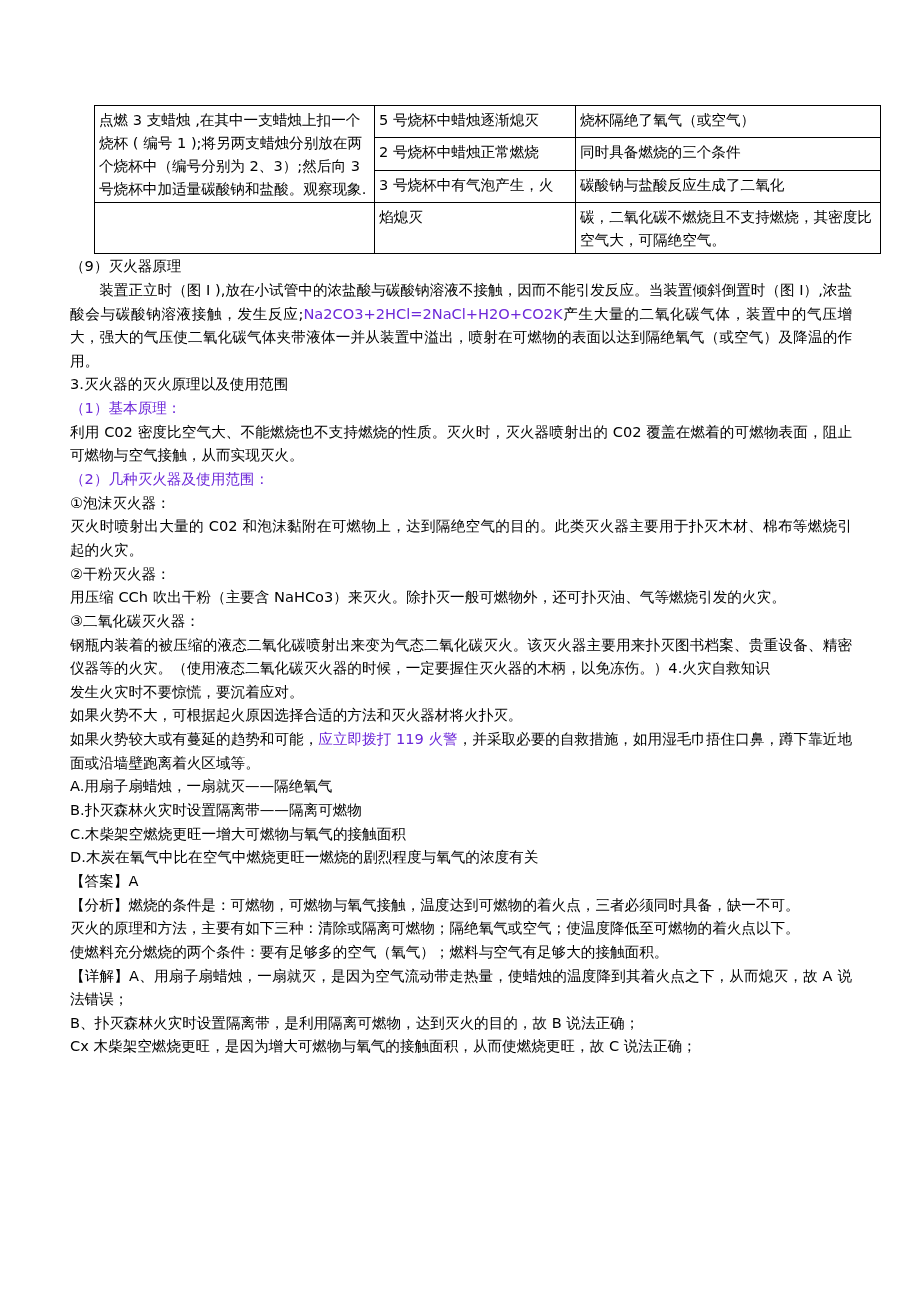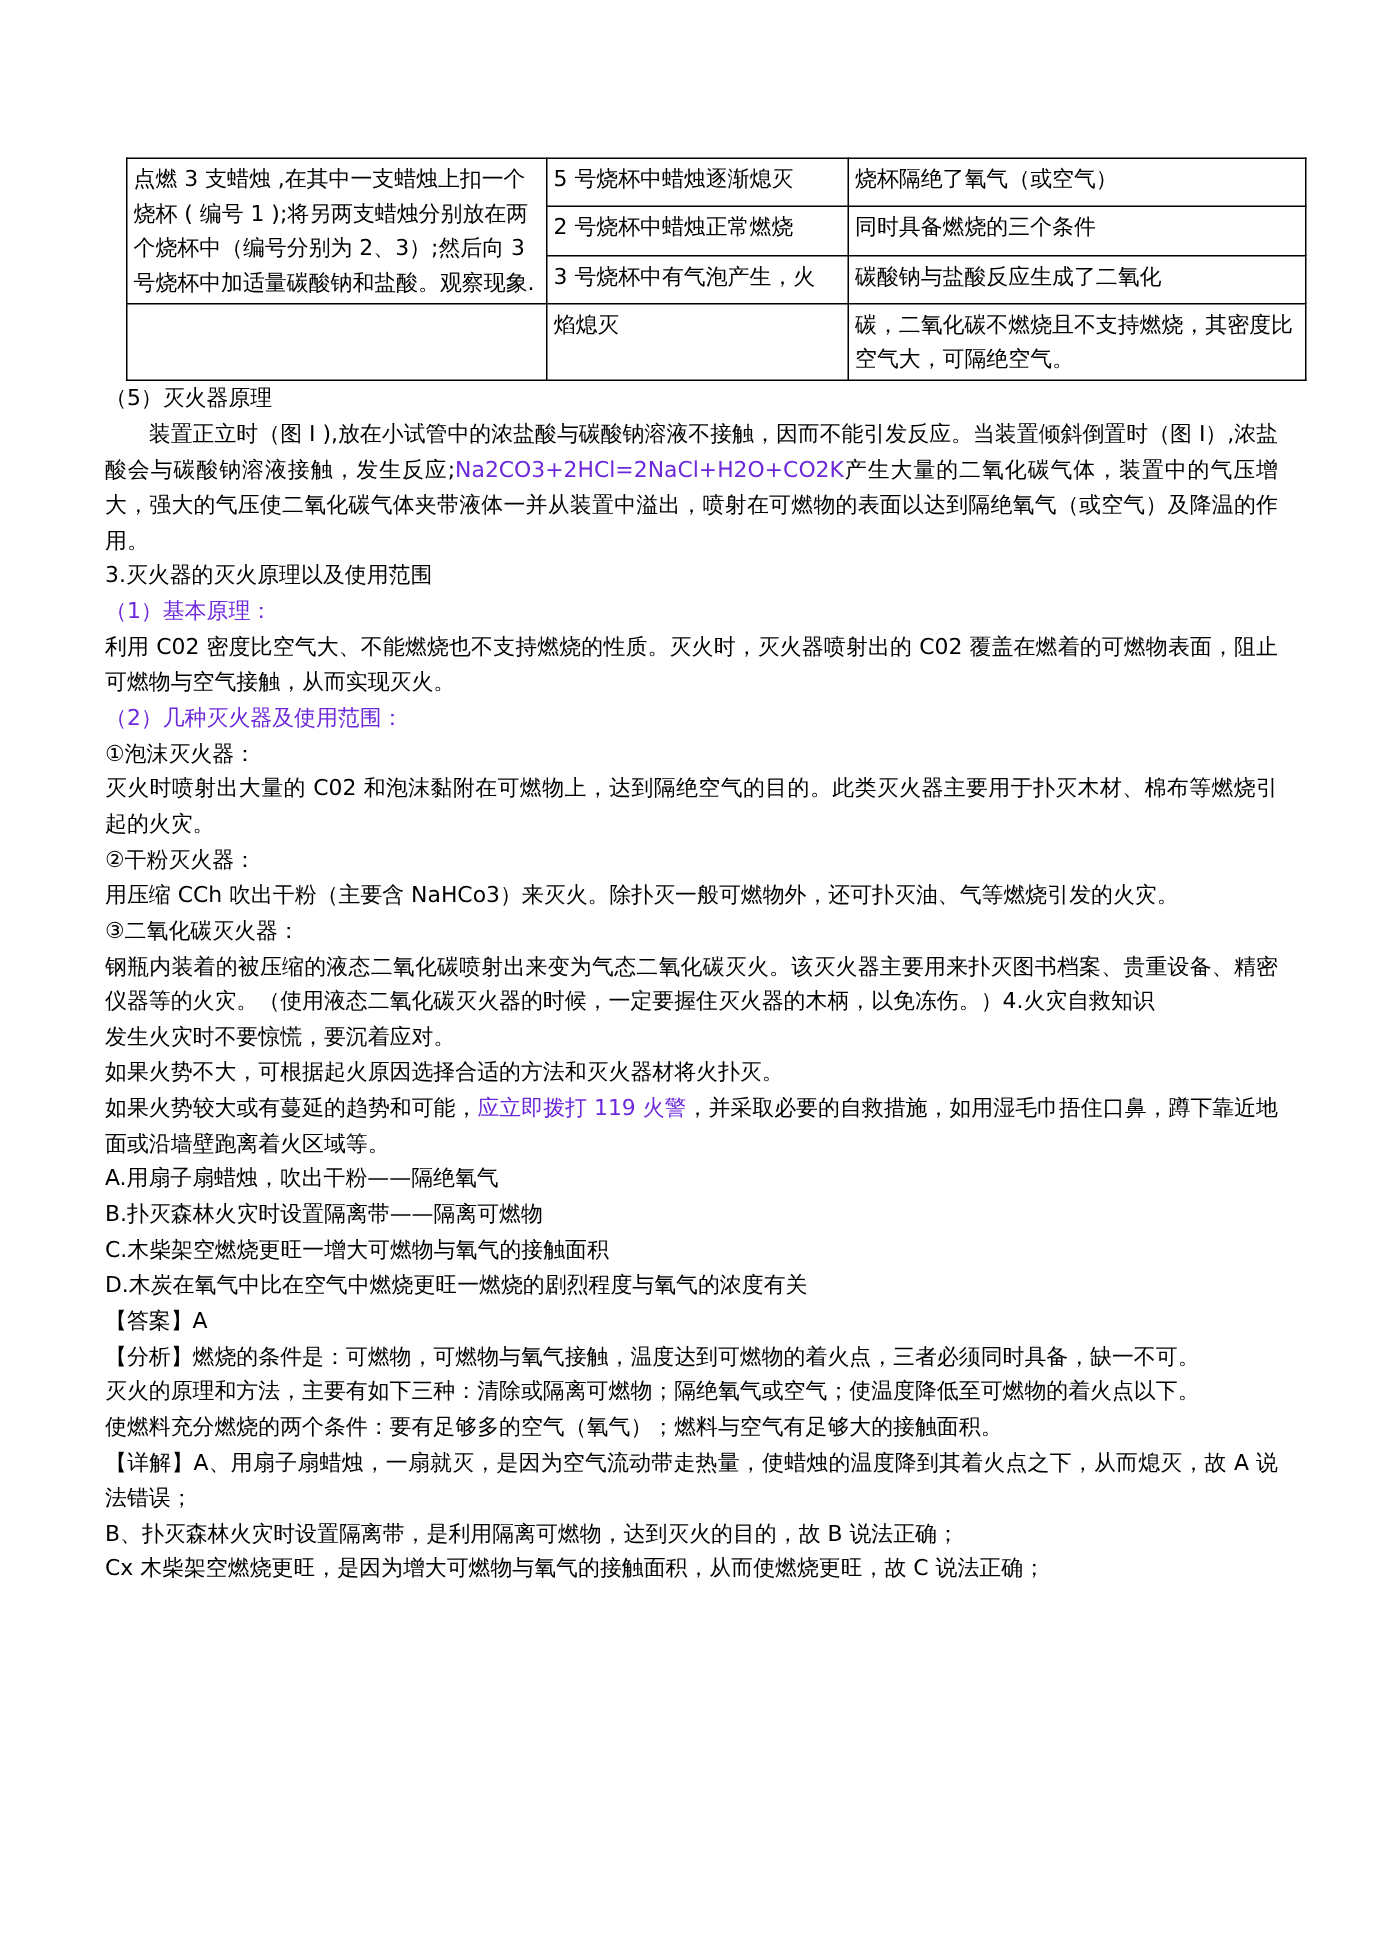--- a/index.html
+++ b/index.html
@@ -29,21 +29,21 @@
     position: absolute;
     left: 70px;
     top: 105px;
     width: 782px;
   }
 
   
   table.exp-table {
     border-collapse: collapse;
     width: 762px;
-    margin-left: 14px;
+    margin-left: 24px;
     table-layout: fixed;
     font-size: 14.6px;
     line-height: 1.58;
   }
   table.exp-table td {
     border: 1px solid #000000;
     vertical-align: top;
     padding: 2px 3px 2px 4px;
     word-break: break-all;
   }
@@ -87,21 +87,21 @@
           <td class="c3">碳酸钠与盐酸反应生成了二氧化</td>
         </tr>
         <tr>
           <td class="c1 blank"></td>
           <td class="c2">焰熄灭</td>
           <td class="c3">碳，二氧化碳不燃烧且不支持燃烧，其密度比空气大，可隔绝空气。</td>
         </tr>
       </tbody>
     </table>
 
-    <p class="para after-table indent1">（5）灭火器原理</p>
+    <p class="para after-table indent1">（9）灭火器原理</p>
 
     <p class="para indent2"><span>装置正立时（图 I ),放在小试管中的浓盐酸与碳酸钠溶液不接触，因而不能引发反应。当装置倾斜倒置时（图 I）,浓盐酸会与碳酸钠溶液接触，发生反应;</span><span class="red">Na2CO3+2HCl=2NaCl+H2O+CO2K</span><span>产生大量的二氧化碳气体，装置中的气压增大，强大的气压使二氧化碳气体夹带液体一并从装置中溢出，喷射在可燃物的表面以达到隔绝氧气（或空气）及降温的作用。</span></p>
 
     <p class="para">3.灭火器的灭火原理以及使用范围</p>
 
     <p class="para indent1 red">（1）基本原理：</p>
 
     <p class="para">利用 C02 密度比空气大、不能燃烧也不支持燃烧的性质。灭火时，灭火器喷射出的 C02 覆盖在燃着的可燃物表面，阻止可燃物与空气接触，从而实现灭火。</p>
 
     <p class="para indent1 red">（2）几种灭火器及使用范围：</p>
@@ -113,21 +113,21 @@
     <p class="para">用压缩 CCh 吹出干粉（主要含 NaHCo3）来灭火。除扑灭一般可燃物外，还可扑灭油、气等燃烧引发的火灾。</p>
 
     <p class="para">③二氧化碳灭火器：</p>
     <p class="para">钢瓶内装着的被压缩的液态二氧化碳喷射出来变为气态二氧化碳灭火。该灭火器主要用来扑灭图书档案、贵重设备、精密仪器等的火灾。（使用液态二氧化碳灭火器的时候，一定要握住灭火器的木柄，以免冻伤。）4.火灾自救知识</p>
 
     <p class="para">发生火灾时不要惊慌，要沉着应对。</p>
     <p class="para">如果火势不大，可根据起火原因选择合适的方法和灭火器材将火扑灭。</p>
     <p class="para"><span>如果火势较大或有蔓延的趋势和可能，</span><span class="red">应立即拨打 119 火警</span><span>，并采取必要的自救措施，如用湿毛巾捂住口鼻，蹲下靠近地面或沿墙壁跑离着火区域等。</span></p>
 
 
-    <p class="para indent-opt">A.用扇子扇蜡烛，吹出干粉——隔绝氧气</p>
+    <p class="para indent-opt">A.用扇子扇蜡烛，一扇就灭——隔绝氧气</p>
     <p class="para indent-opt">B.扑灭森林火灾时设置隔离带——隔离可燃物</p>
     <p class="para indent-opt">C.木柴架空燃烧更旺一增大可燃物与氧气的接触面积</p>
     <p class="para indent-opt">D.木炭在氧气中比在空气中燃烧更旺一燃烧的剧烈程度与氧气的浓度有关</p>
 
     <p class="para">【答案】A</p>
 
     <p class="para"><span>【分析】</span><span>燃烧的条件是：可燃物，可燃物与氧气接触，温度达到可燃物的着火点，三者必须同时具备，缺一不可。</span></p>
     <p class="para">灭火的原理和方法，主要有如下三种：清除或隔离可燃物；隔绝氧气或空气；使温度降低至可燃物的着火点以下。</p>
     <p class="para">使燃料充分燃烧的两个条件：要有足够多的空气（氧气）；燃料与空气有足够大的接触面积。</p>
 

